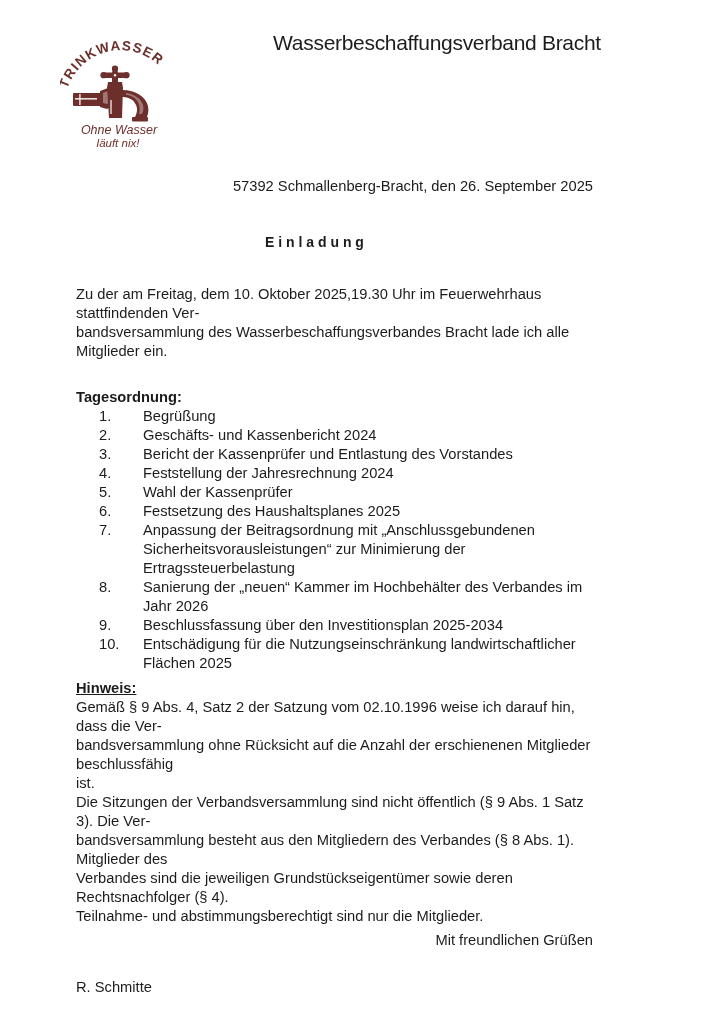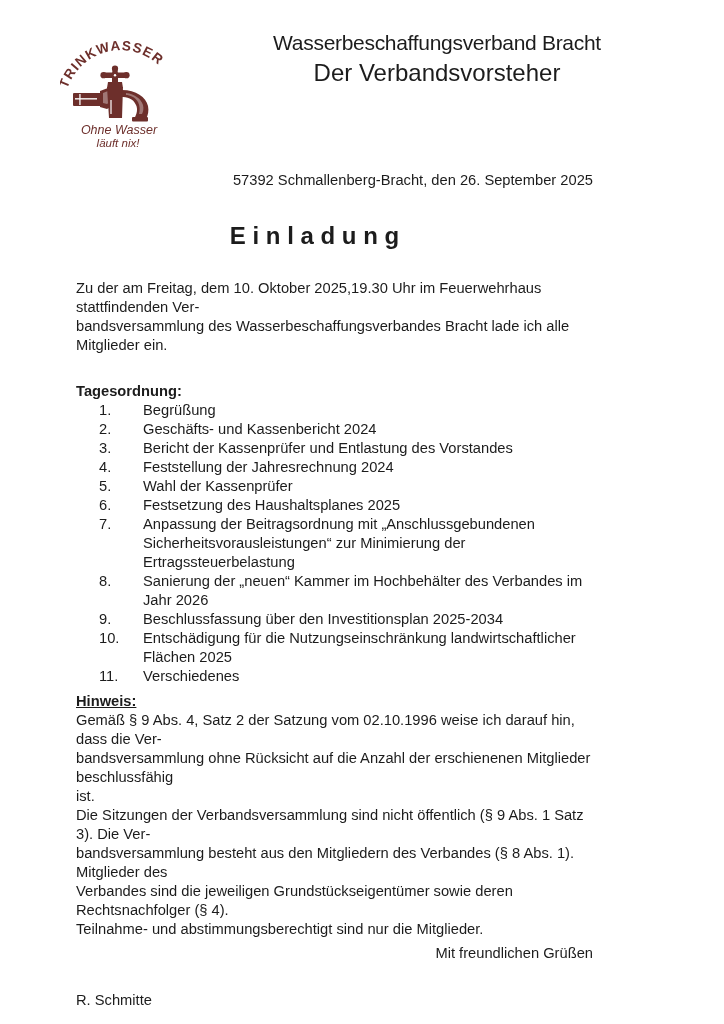--- a/index.html
+++ b/index.html
@@ -39,38 +39,38 @@
     white-space: nowrap;
   }
   .org-subtitle {
     font-size: 24px;
     line-height: 27px;
     white-space: nowrap;
   }
   
   .content {
     position: absolute;
-    left: 0; top: 2px;
+    left: 0; top: 8px;
     width: 623px;
     padding-left: 76px;
     padding-right: 30px;
     font-size: 14.7px;
     line-height: 19px;
   }
   .preline { white-space: pre-line; }
   .dateline {
     margin-top: 169px;
     text-align: right;
   }
   .doc-heading {
     margin-top: 34px;
     margin-right: 40px;
     text-align: center;
     font-weight: bold;
-    font-size: 24px;
+    font-size: 14px;
     line-height: 24px;
     white-space: nowrap;
   }
   .intro { margin-top: 31px; }
   .agenda-heading {
     margin-top: 27px;
     font-weight: bold;
   }
   .agenda { margin-top: 0; }
   .agenda-row { display: flex; margin-left: 23px; }
@@ -122,21 +122,20 @@
 
       <rect x="72" y="77" width="16" height="4.5" rx="1"></rect>
     </g>
 
     <text x="59" y="94" text-anchor="middle" font-size="12.5" font-style="italic" fill="#6d2f2b">Ohne Wasser</text>
     <text x="58" y="107" text-anchor="middle" font-size="11.5" font-style="italic" fill="#6d2f2b">läuft nix!</text>
   </svg>
 
   <div class="titles">
     <div class="org-title">Wasserbeschaffungsverband Bracht</div>
-    <div class="org-subtitle">Der Verbandsvorsteher</div>
   </div>
 
   <div class="content">
 
     <div class="dateline">57392 Schmallenberg-Bracht, den 26. September 2025</div>
 
     <div class="doc-heading">E i n l a d u n g</div>
 
     <p class="intro preline">Zu der am Freitag, dem 10. Oktober 2025,19.30 Uhr im Feuerwehrhaus stattfindenden Ver-
 bandsversammlung des Wasserbeschaffungsverbandes Bracht lade ich alle Mitglieder ein.</p>
@@ -177,24 +176,20 @@
         <span class="agenda-num">8.</span>
         <span class="agenda-text preline">Sanierung der „neuen“ Kammer im Hochbehälter des Verbandes im Jahr 2026</span>
       </div>
       <div class="agenda-row">
         <span class="agenda-num">9.</span>
         <span class="agenda-text preline">Beschlussfassung über den Investitionsplan 2025-2034</span>
       </div>
       <div class="agenda-row">
         <span class="agenda-num">10.</span>
         <span class="agenda-text preline">Entschädigung für die Nutzungseinschränkung landwirtschaftlicher Flächen 2025</span>
-      </div>
-      <div class="agenda-row">
-        <span class="agenda-num">11.</span>
-        <span class="agenda-text preline">Verschiedenes</span>
       </div>
     </div>
 
     <div class="notice-heading">
       <span class="u">Hinweis:</span>
     </div>
     <p class="preline">Gemäß § 9 Abs. 4, Satz 2 der Satzung vom 02.10.1996 weise ich darauf hin, dass die Ver-
 bandsversammlung ohne Rücksicht auf die Anzahl der erschienenen Mitglieder beschlussfähig
 ist.</p>
     <p class="preline">Die Sitzungen der Verbandsversammlung sind nicht öffentlich (§ 9 Abs. 1 Satz 3). Die Ver-

